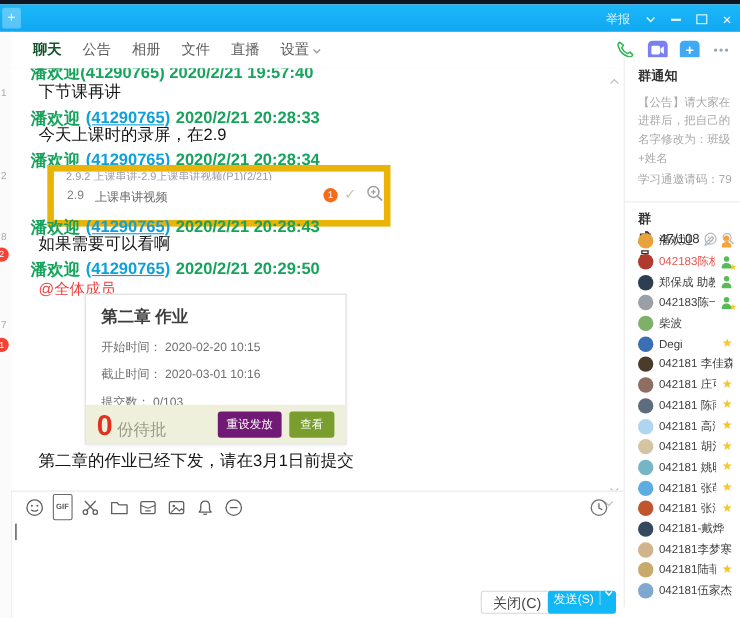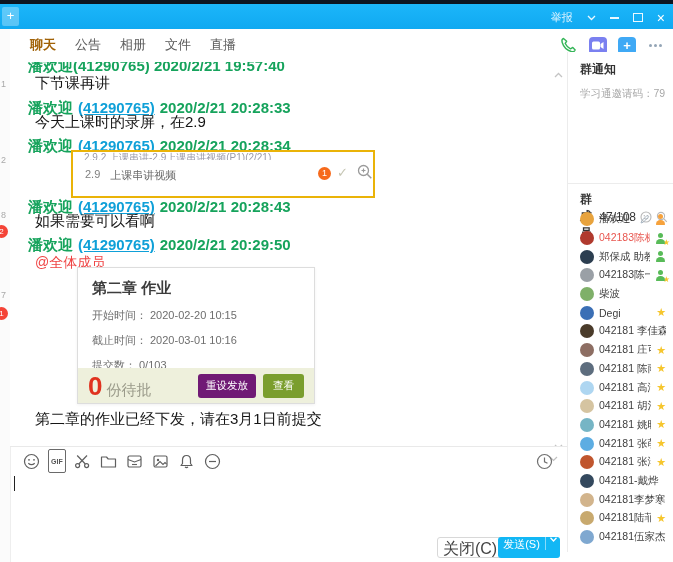--- a/index.html
+++ b/index.html
@@ -22,37 +22,37 @@
   .left-strip{position:absolute;left:0;top:29px;width:10px;height:533px;background:#fbfbfb;
               border-right:1px solid #eee;overflow:hidden;}
   .frag-digit{position:absolute;left:1px;font-size:9px;color:#a9a9a9;}
   .frag-badge{position:absolute;left:-5px;width:13px;height:13px;border-radius:50%;background:#f44336;
               color:#fff;font-size:8px;line-height:13px;text-align:center;}
   
   .tabbar{position:absolute;left:10px;top:29px;width:663px;height:33px;background:#fff;
           border-bottom:1px solid #ebebeb;display:flex;align-items:center;}
   .tabs{display:flex;gap:15px;padding-left:18px;font-size:13px;color:#5b5b5b;}
   .tab{position:relative;padding:9px 2px 10px;cursor:default;white-space:nowrap;}
-  .tab.active{color:#a16207;font-weight:bold;}
+  .tab.active{color:#14532d;font-weight:bold;}
   .tab.active::after{content:"";position:absolute;left:-1px;right:-1px;bottom:0;height:2px;background:#2f2f2f;}
   .tab .chev{margin-left:3px;}
   .tabbar-right{margin-left:auto;display:flex;align-items:center;gap:11px;padding-right:9px;}
   .sq-ic{width:18px;height:18px;border-radius:4px;display:flex;align-items:center;justify-content:center;}
   .video-call{background:#7a80f0;}
   .new-chat{background:#3fa9f5;color:#fff;font-size:13px;font-weight:bold;line-height:18px;}
   .dots{display:flex;gap:2px;align-items:center;padding:0 2px;}
   .dots i{width:3px;height:3px;border-radius:50%;background:#94a5b6;}
   
   .chat{position:absolute;left:10px;top:62px;width:557px;height:384px;background:#fff;overflow:hidden;}
   .msg-header{position:absolute;left:18px;font-size:15px;display:flex;gap:5px;white-space:nowrap;font-weight:bold;}
   .sender,.time{color:#16a35c;}
   .uin{color:#0fa0d8;text-decoration:underline;}
   .msg-text{position:absolute;left:25px;font-size:15px;color:#151515;white-space:nowrap;}
   .mention{position:absolute;left:25px;font-size:14px;color:#ef4444;}
-  .attach-box{position:absolute;left:33px;top:88px;width:300px;height:44px;border:2px solid #eab308;background:#fff;margin-left:28px;}
+  .attach-box{position:absolute;left:33px;top:88px;width:300px;height:44px;border:6px solid #eab308;background:#fff;}
   .attach-clip{position:absolute;left:11px;top:0;width:260px;height:8px;overflow:hidden;
                font-size:10px;color:#9a9aa8;white-space:nowrap;}
   .attach-clip span{display:inline-block;margin-top:-6px;}
   .attach-row{position:absolute;left:12px;top:16px;font-size:11px;color:#666;display:flex;gap:10px;white-space:nowrap;}
   .attach-idx{color:#808080;text-align:right;}
   .attach-badge{position:absolute;left:245px;top:15px;width:13px;height:13px;border-radius:50%;
                 background:#f66a1c;color:#fff;font-size:9px;line-height:13px;text-align:center;}
   .attach-check{position:absolute;left:264px;top:13px;color:#c6c6b4;font-size:13px;}
   .attach-zoom{position:absolute;left:284px;top:12px;}
   
@@ -75,21 +75,21 @@
   .collapse-ic{position:absolute;left:549px;top:448px;}
   .toolbar{position:absolute;left:10px;top:450px;width:557px;height:22px;display:flex;align-items:center;
            gap:8px;padding-left:12px;box-sizing:border-box;}
   .tb-ic{display:flex;align-items:center;justify-content:center;width:18px;height:18px;color:#5f5f5f;}
   .gif-ic{width:auto;border:1px solid #6a6a6a;border-radius:2px;font-size:7px;font-weight:bold;
           color:#555;padding:2px 2px;line-height:1;letter-spacing:0;}
   .tb-right{margin-left:auto;margin-right:14px;display:flex;}
   .caret{position:absolute;left:14px;top:476px;width:1px;height:15px;background:#222;}
   .composer-area{position:absolute;left:10px;top:472px;width:557px;height:60px;}
   .btn-close{position:absolute;left:437px;top:537px;width:66px;height:21px;border:1px solid #d8d8d8;
-             border-radius:3px;background:#fff;color:#444;font-size:16px;text-align:center;line-height:21px;box-sizing:border-box;}
+             border-radius:3px;background:#fff;color:#444;font-size:13px;text-align:center;line-height:21px;box-sizing:border-box;}
   .btn-send{position:absolute;left:498px;top:537px;width:62px;height:21px;border-radius:3px;
             background:#12b7f5;color:#fff;font-size:11px;display:flex;align-items:flex-start;}
   .btn-send .lbl{flex:1;text-align:center;}
   .btn-send .sep{width:1px;height:13px;background:rgba(255,255,255,.5);}
   .btn-send .chv{width:14px;display:flex;justify-content:center;}
   
   .sidebar{position:absolute;left:567px;top:52px;width:106px;height:500px;background:#fff;
            border-left:1px solid #ececec;box-sizing:border-box;}
   .notice{padding:9px 8px 0 12px;}
   .notice-title{font-size:12px;font-weight:bold;color:#333;margin-bottom:7px;}
@@ -142,20 +142,23 @@
       <span class="frag-badge" style="top: 278px;">1</span>
     </div>
 
   <div class="tabbar">
     <div class="tabs">
       <span class="tab active">聊天</span>
       <span class="tab">公告</span>
       <span class="tab">相册</span>
       <span class="tab">文件</span>
       <span class="tab">直播</span>
+      <span class="tab"><span>设置</span><svg class="chev" width="8" height="5" viewBox="0 0 8 5">
+            <polyline points="1,1 4,4 7,1" fill="none" stroke="#9a9a9a" stroke-width="1.2"></polyline>
+          </svg></span>
     </div>
     <div class="tabbar-right">
       <svg width="19" height="19" viewBox="0 0 19 19">
           <path d="M4.5 2.5 C3 3 2.6 4.5 3.2 6.5 C4.5 10.8 8.2 14.3 12.3 15.5 C14.3 16 15.8 15.4 16.2 13.9 L13.8 11.4 L11.5 12.8 C9.2 11.7 7.3 9.8 6.2 7.5 L7.7 5.2 Z" fill="none" stroke="#35b558" stroke-width="1.4" stroke-linejoin="round"></path>
         </svg>
       <span class="sq-ic video-call">
           <svg width="12" height="9" viewBox="0 0 12 9">
             <rect x="0" y="0.5" width="8" height="8" rx="1.5" fill="#fff"></rect>
             <path d="M8.5 3 L11.5 1 L11.5 8 L8.5 6 Z" fill="#fff"></path>
           </svg>
@@ -321,20 +324,21 @@
     <span class="chv">
         <svg width="7" height="5" viewBox="0 0 7 5">
           <polyline points="0.5,0.8 3.5,4 6.5,0.8" fill="none" stroke="#fff" stroke-width="1.3"></polyline>
         </svg>
       </span>
   </div>
 
   <div class="sidebar">
     <div class="notice">
       <div class="notice-title">群通知</div>
+      <div class="notice-text">【公告】请大家在进群后，把自己的名字修改为：班级+姓名</div>
       <div class="notice-code">学习通邀请码：7907463</div>
     </div>
     <div class="sb-divider"></div>
     <div class="members-header">
       <span class="mh-title">群成员</span>
       <span>47/108</span>
       <span class="mh-icons">
         <svg width="12" height="12" viewBox="0 0 12 12">
             <circle cx="6" cy="6" r="5" fill="none" stroke="#b8b8b8" stroke-width="1.1"></circle>
             <circle cx="4.3" cy="4.8" r="0.7" fill="#b8b8b8"></circle>

